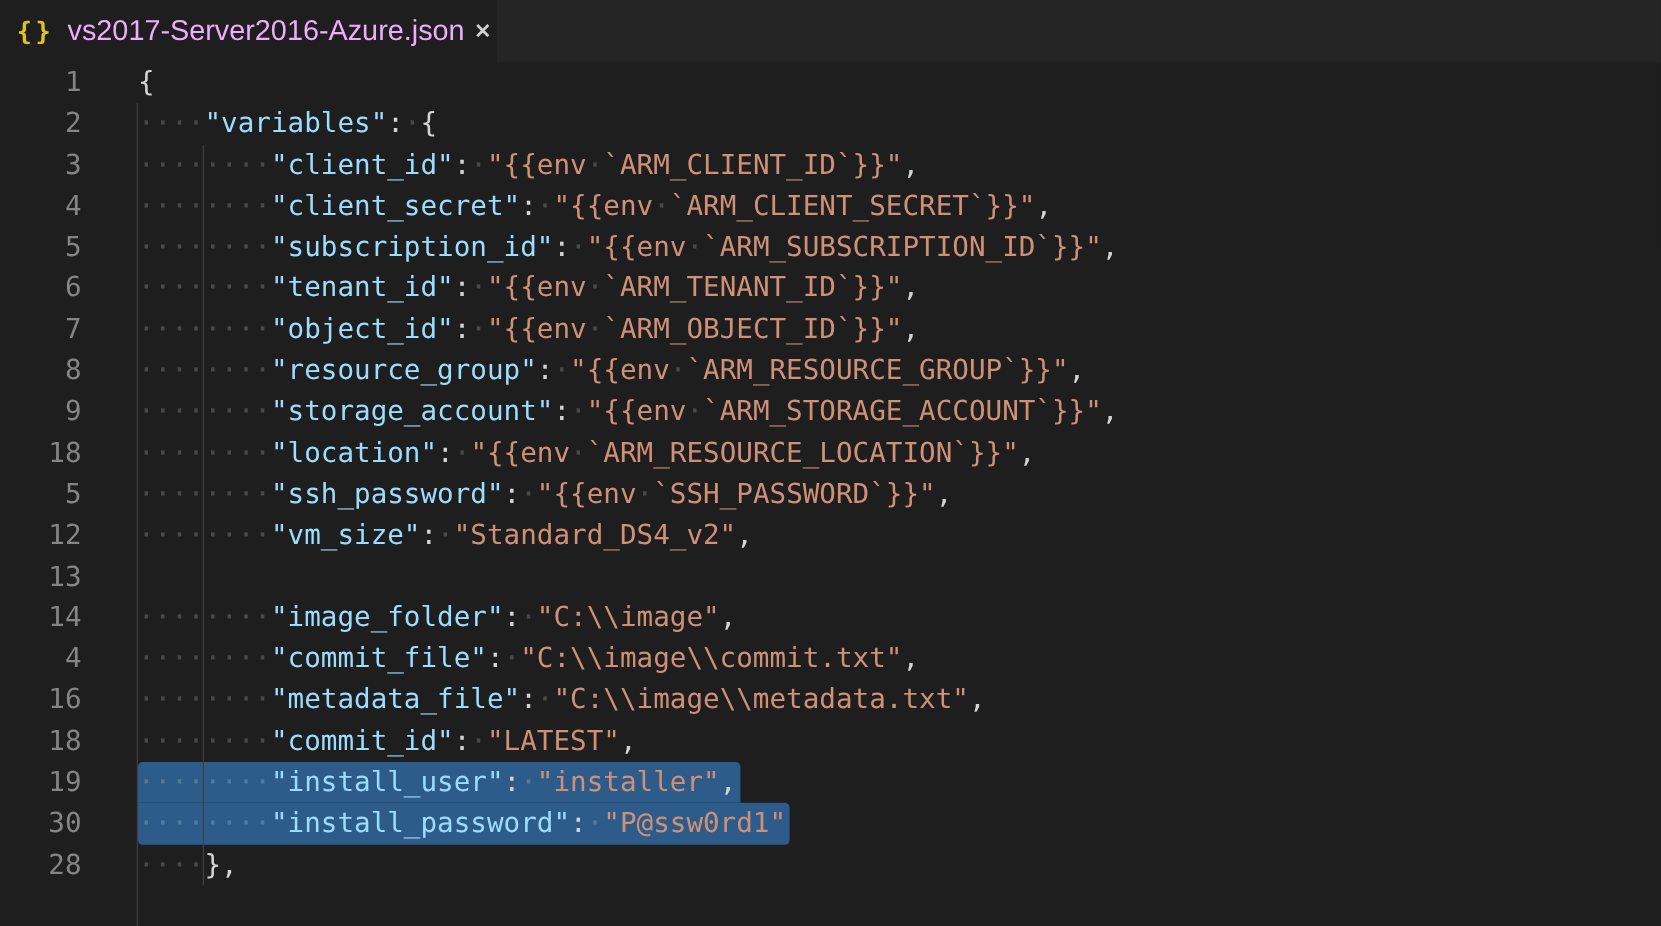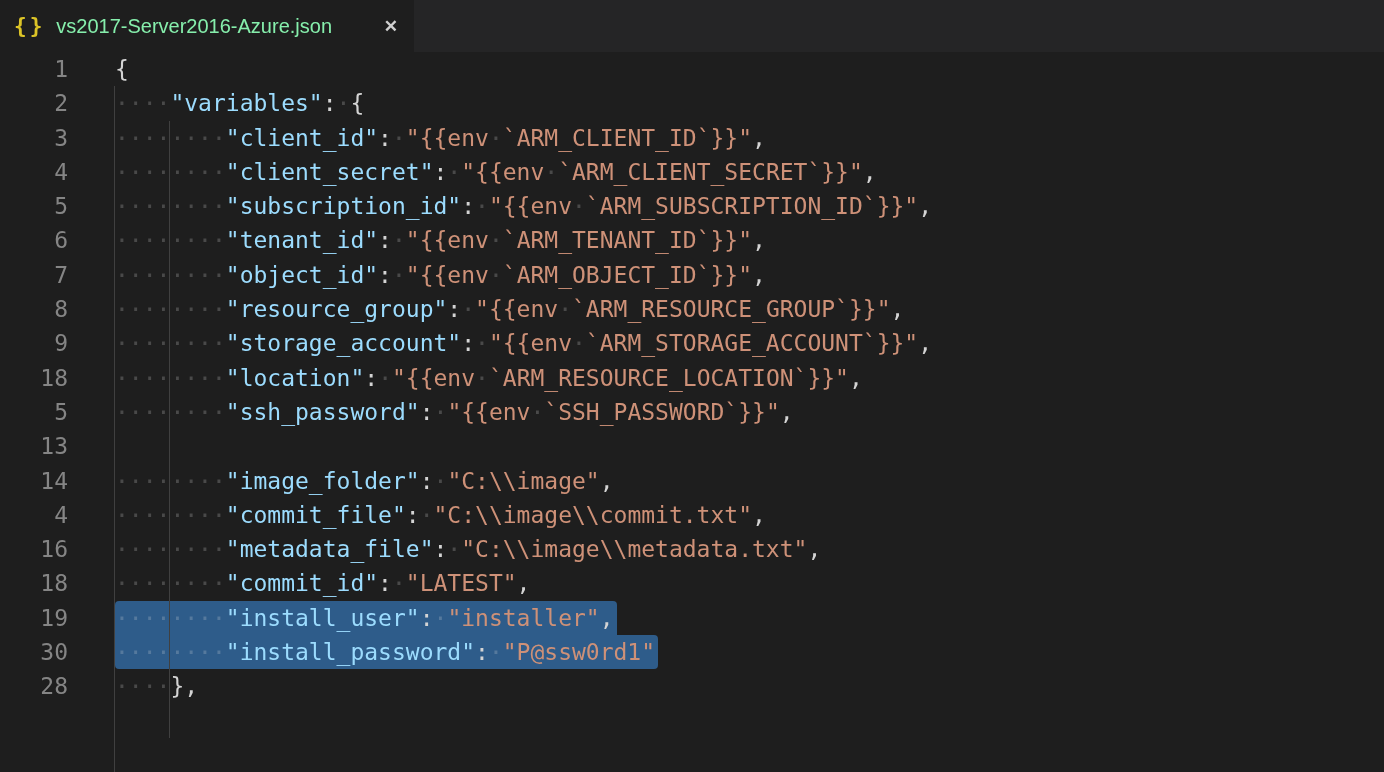--- a/index.html
+++ b/index.html
@@ -24,21 +24,21 @@
     width:414px;background:var(--editor-bg);
     display:flex;align-items:center;
     padding:0 16px 0 14px;box-sizing:border-box;
     cursor:pointer;
   }
   .tab .braces{
     color:#dcc427;font-family:"DejaVu Sans Mono",monospace;
     font-size:21px;font-weight:bold;letter-spacing:3px;flex:none;
   }
   .tab .fname{
-    color:#86efac;font-size:20px;margin-left:11px;
+    color:#f0abfc;font-size:24px;margin-left:11px;
     white-space:nowrap;flex:1;
   }
   .tab .close{
     color:#d0d0d0;font-size:17px;font-weight:bold;
     flex:none;margin-left:8px;cursor:pointer;
   }
   .editor{
     position:relative;height:720px;
   }
   .row{
@@ -79,20 +79,21 @@
       <div class="row"><div class="ln">2</div><div class="code"><span class="txt"><span class="tw">····</span><span class="tk">"variables"</span><span class="tp">:</span><span class="tw">·</span><span class="tp">{</span></span></div></div>
       <div class="row"><div class="ln">3</div><div class="code"><span class="txt"><span class="tw">········</span><span class="tk">"client_id"</span><span class="tp">:</span><span class="tw">·</span><span class="ts">"{{env</span><span class="tw">·</span><span class="ts">`ARM_CLIENT_ID`}}"</span><span class="tp">,</span></span></div></div>
       <div class="row"><div class="ln">4</div><div class="code"><span class="txt"><span class="tw">········</span><span class="tk">"client_secret"</span><span class="tp">:</span><span class="tw">·</span><span class="ts">"{{env</span><span class="tw">·</span><span class="ts">`ARM_CLIENT_SECRET`}}"</span><span class="tp">,</span></span></div></div>
       <div class="row"><div class="ln">5</div><div class="code"><span class="txt"><span class="tw">········</span><span class="tk">"subscription_id"</span><span class="tp">:</span><span class="tw">·</span><span class="ts">"{{env</span><span class="tw">·</span><span class="ts">`ARM_SUBSCRIPTION_ID`}}"</span><span class="tp">,</span></span></div></div>
       <div class="row"><div class="ln">6</div><div class="code"><span class="txt"><span class="tw">········</span><span class="tk">"tenant_id"</span><span class="tp">:</span><span class="tw">·</span><span class="ts">"{{env</span><span class="tw">·</span><span class="ts">`ARM_TENANT_ID`}}"</span><span class="tp">,</span></span></div></div>
       <div class="row"><div class="ln">7</div><div class="code"><span class="txt"><span class="tw">········</span><span class="tk">"object_id"</span><span class="tp">:</span><span class="tw">·</span><span class="ts">"{{env</span><span class="tw">·</span><span class="ts">`ARM_OBJECT_ID`}}"</span><span class="tp">,</span></span></div></div>
       <div class="row"><div class="ln">8</div><div class="code"><span class="txt"><span class="tw">········</span><span class="tk">"resource_group"</span><span class="tp">:</span><span class="tw">·</span><span class="ts">"{{env</span><span class="tw">·</span><span class="ts">`ARM_RESOURCE_GROUP`}}"</span><span class="tp">,</span></span></div></div>
       <div class="row"><div class="ln">9</div><div class="code"><span class="txt"><span class="tw">········</span><span class="tk">"storage_account"</span><span class="tp">:</span><span class="tw">·</span><span class="ts">"{{env</span><span class="tw">·</span><span class="ts">`ARM_STORAGE_ACCOUNT`}}"</span><span class="tp">,</span></span></div></div>
       <div class="row"><div class="ln">18</div><div class="code"><span class="txt"><span class="tw">········</span><span class="tk">"location"</span><span class="tp">:</span><span class="tw">·</span><span class="ts">"{{env</span><span class="tw">·</span><span class="ts">`ARM_RESOURCE_LOCATION`}}"</span><span class="tp">,</span></span></div></div>
       <div class="row"><div class="ln">5</div><div class="code"><span class="txt"><span class="tw">········</span><span class="tk">"ssh_password"</span><span class="tp">:</span><span class="tw">·</span><span class="ts">"{{env</span><span class="tw">·</span><span class="ts">`SSH_PASSWORD`}}"</span><span class="tp">,</span></span></div></div>
+      <div class="row"><div class="ln">12</div><div class="code"><span class="txt"><span class="tw">········</span><span class="tk">"vm_size"</span><span class="tp">:</span><span class="tw">·</span><span class="ts">"Standard_DS4_v2"</span><span class="tp">,</span></span></div></div>
       <div class="row"><div class="ln">13</div><div class="code"><span class="txt"></span></div></div>
       <div class="row"><div class="ln">14</div><div class="code"><span class="txt"><span class="tw">········</span><span class="tk">"image_folder"</span><span class="tp">:</span><span class="tw">·</span><span class="ts">"C:\\image"</span><span class="tp">,</span></span></div></div>
       <div class="row"><div class="ln">4</div><div class="code"><span class="txt"><span class="tw">········</span><span class="tk">"commit_file"</span><span class="tp">:</span><span class="tw">·</span><span class="ts">"C:\\image\\commit.txt"</span><span class="tp">,</span></span></div></div>
       <div class="row"><div class="ln">16</div><div class="code"><span class="txt"><span class="tw">········</span><span class="tk">"metadata_file"</span><span class="tp">:</span><span class="tw">·</span><span class="ts">"C:\\image\\metadata.txt"</span><span class="tp">,</span></span></div></div>
       <div class="row"><div class="ln">18</div><div class="code"><span class="txt"><span class="tw">········</span><span class="tk">"commit_id"</span><span class="tp">:</span><span class="tw">·</span><span class="ts">"LATEST"</span><span class="tp">,</span></span></div></div>
       <div class="row"><div class="ln">19</div><div class="code"><div class="sel" style="width: 502px; border-radius: 4px 4px 0px 0px;"></div><span class="txt"><span class="tw">········</span><span class="tk">"install_user"</span><span class="tp">:</span><span class="tw">·</span><span class="ts">"installer"</span><span class="tp">,</span></span></div></div>
       <div class="row"><div class="ln">30</div><div class="code"><div class="sel" style="width: 543px; border-radius: 0px 4px 4px;"></div><span class="txt"><span class="tw">········</span><span class="tk">"install_password"</span><span class="tp">:</span><span class="tw">·</span><span class="ts">"P@ssw0rd1"</span></span></div></div>
       <div class="row"><div class="ln">28</div><div class="code"><span class="txt"><span class="tw">····</span><span class="tp">},</span></span></div></div>
     </div>
 <div class="guide" style="left: 113.5px; top: 34.3px; height: 686px;"></div>

